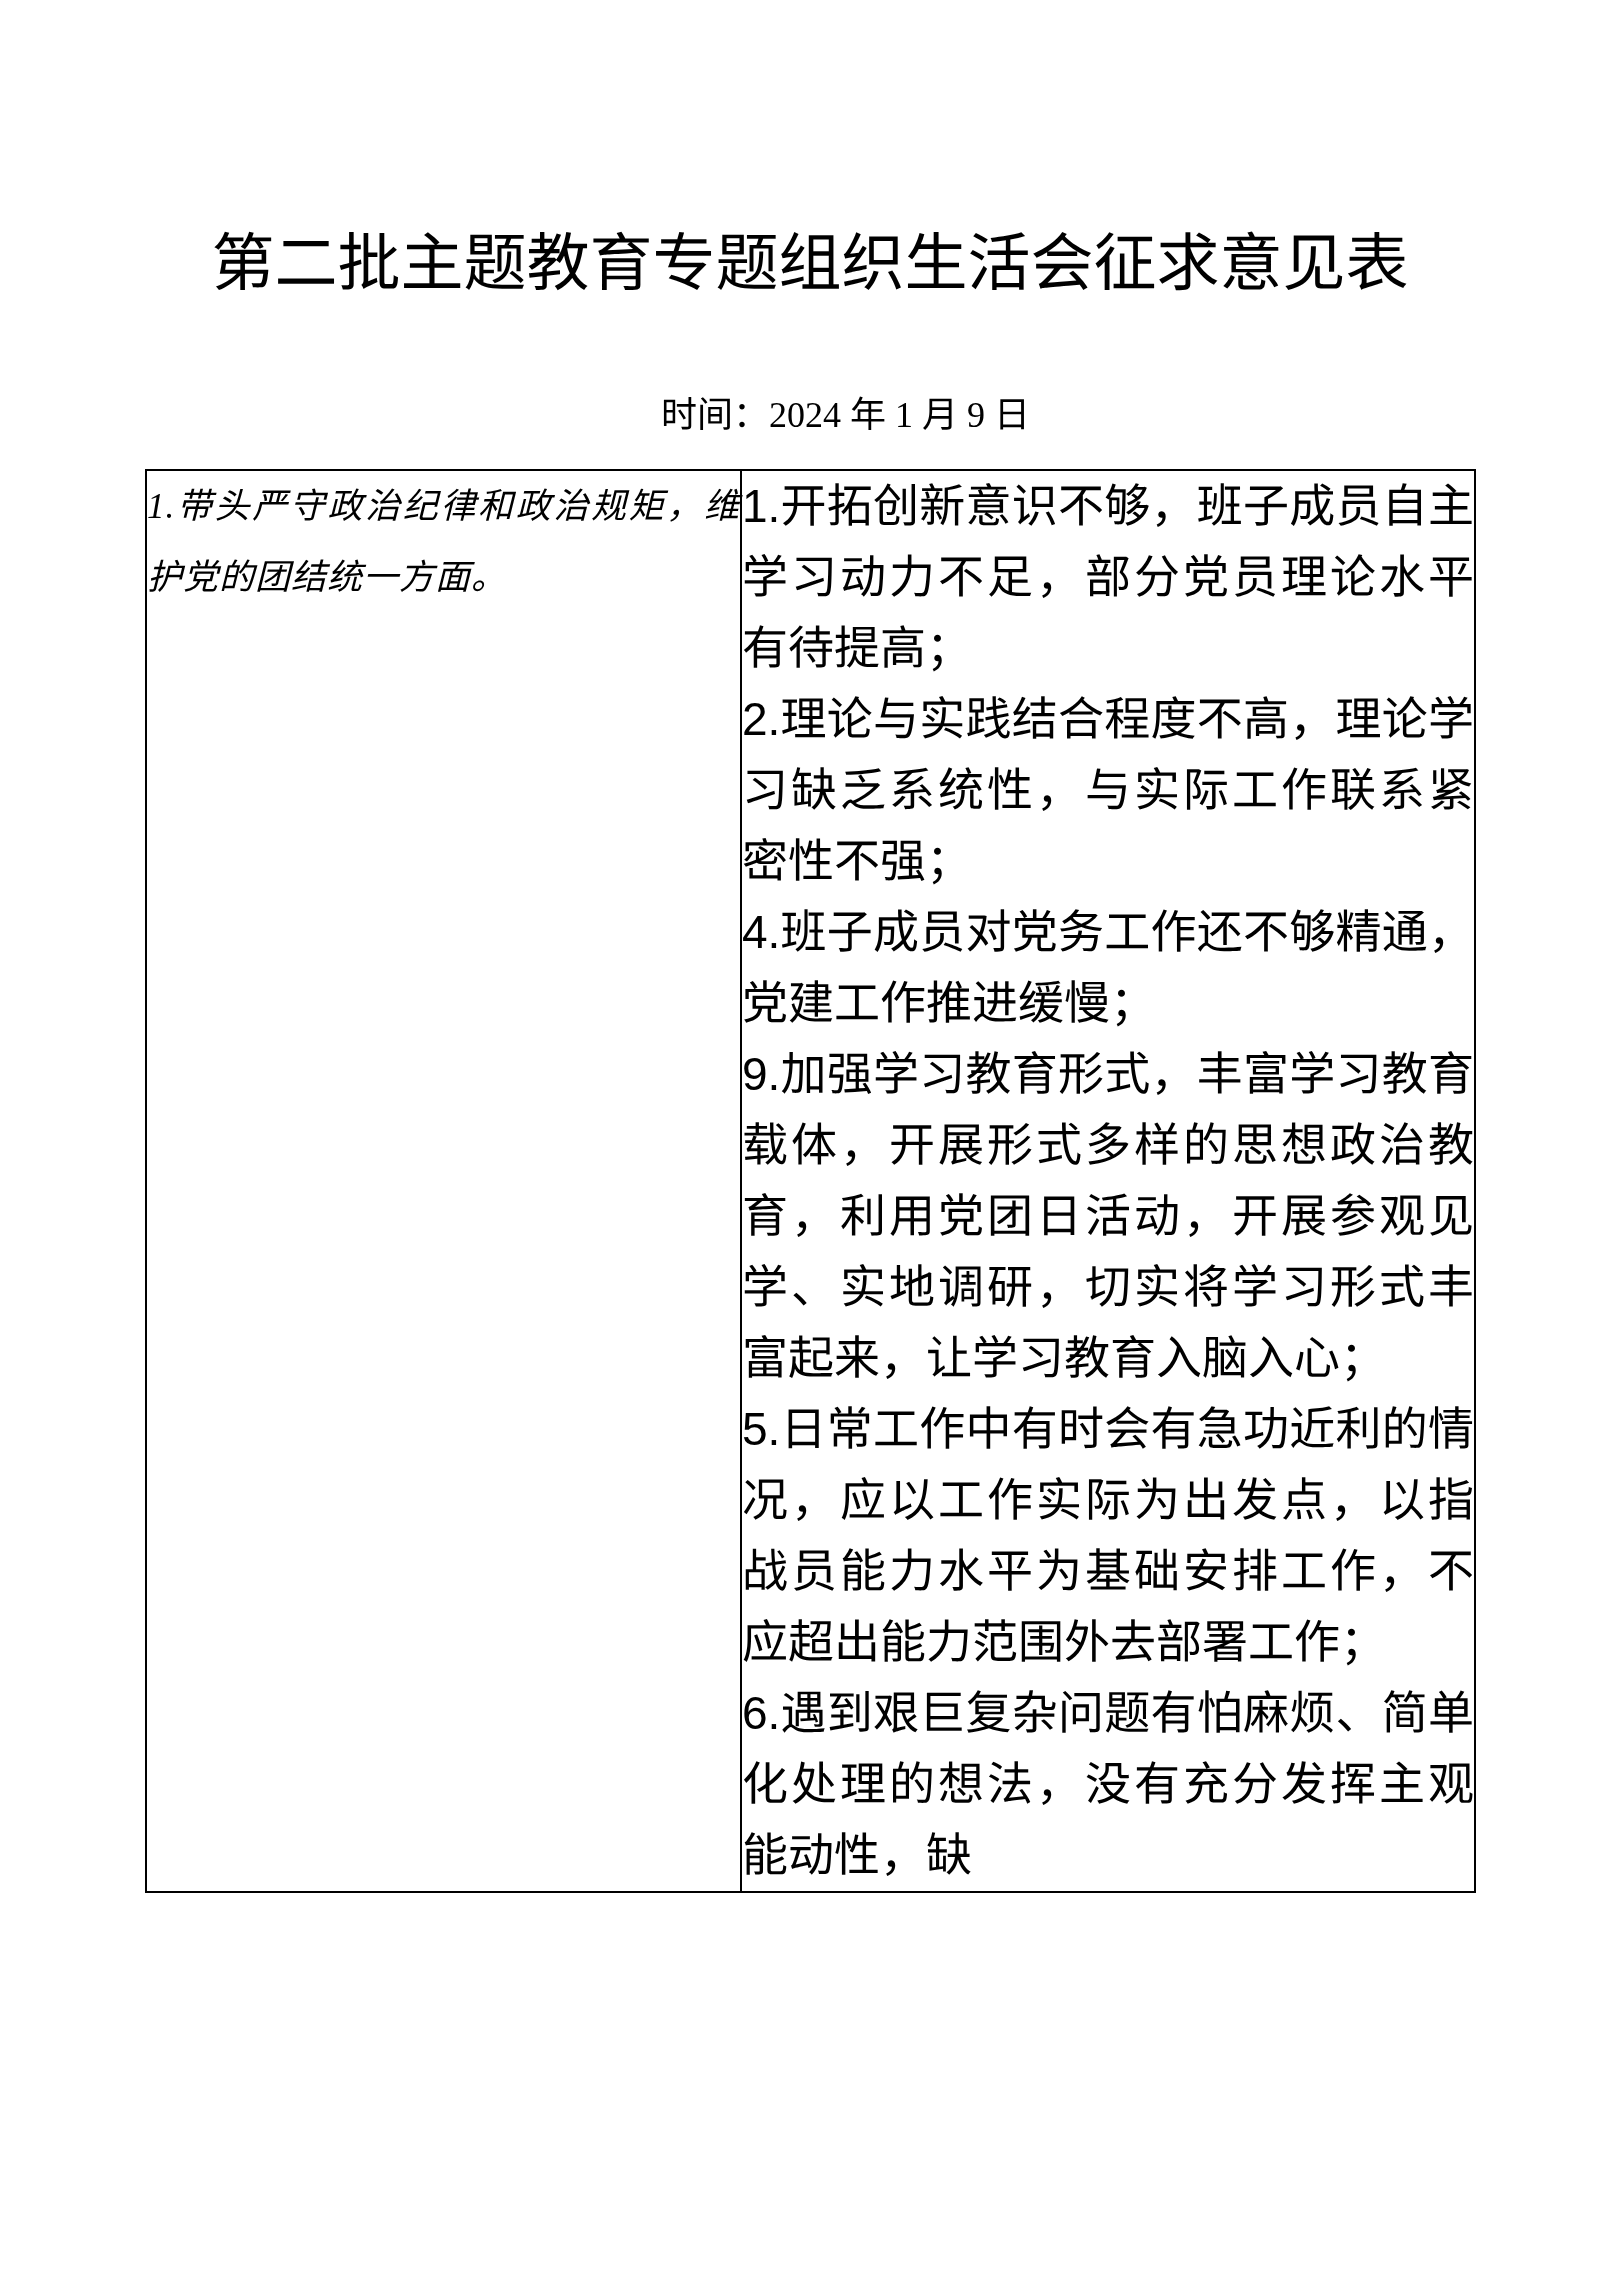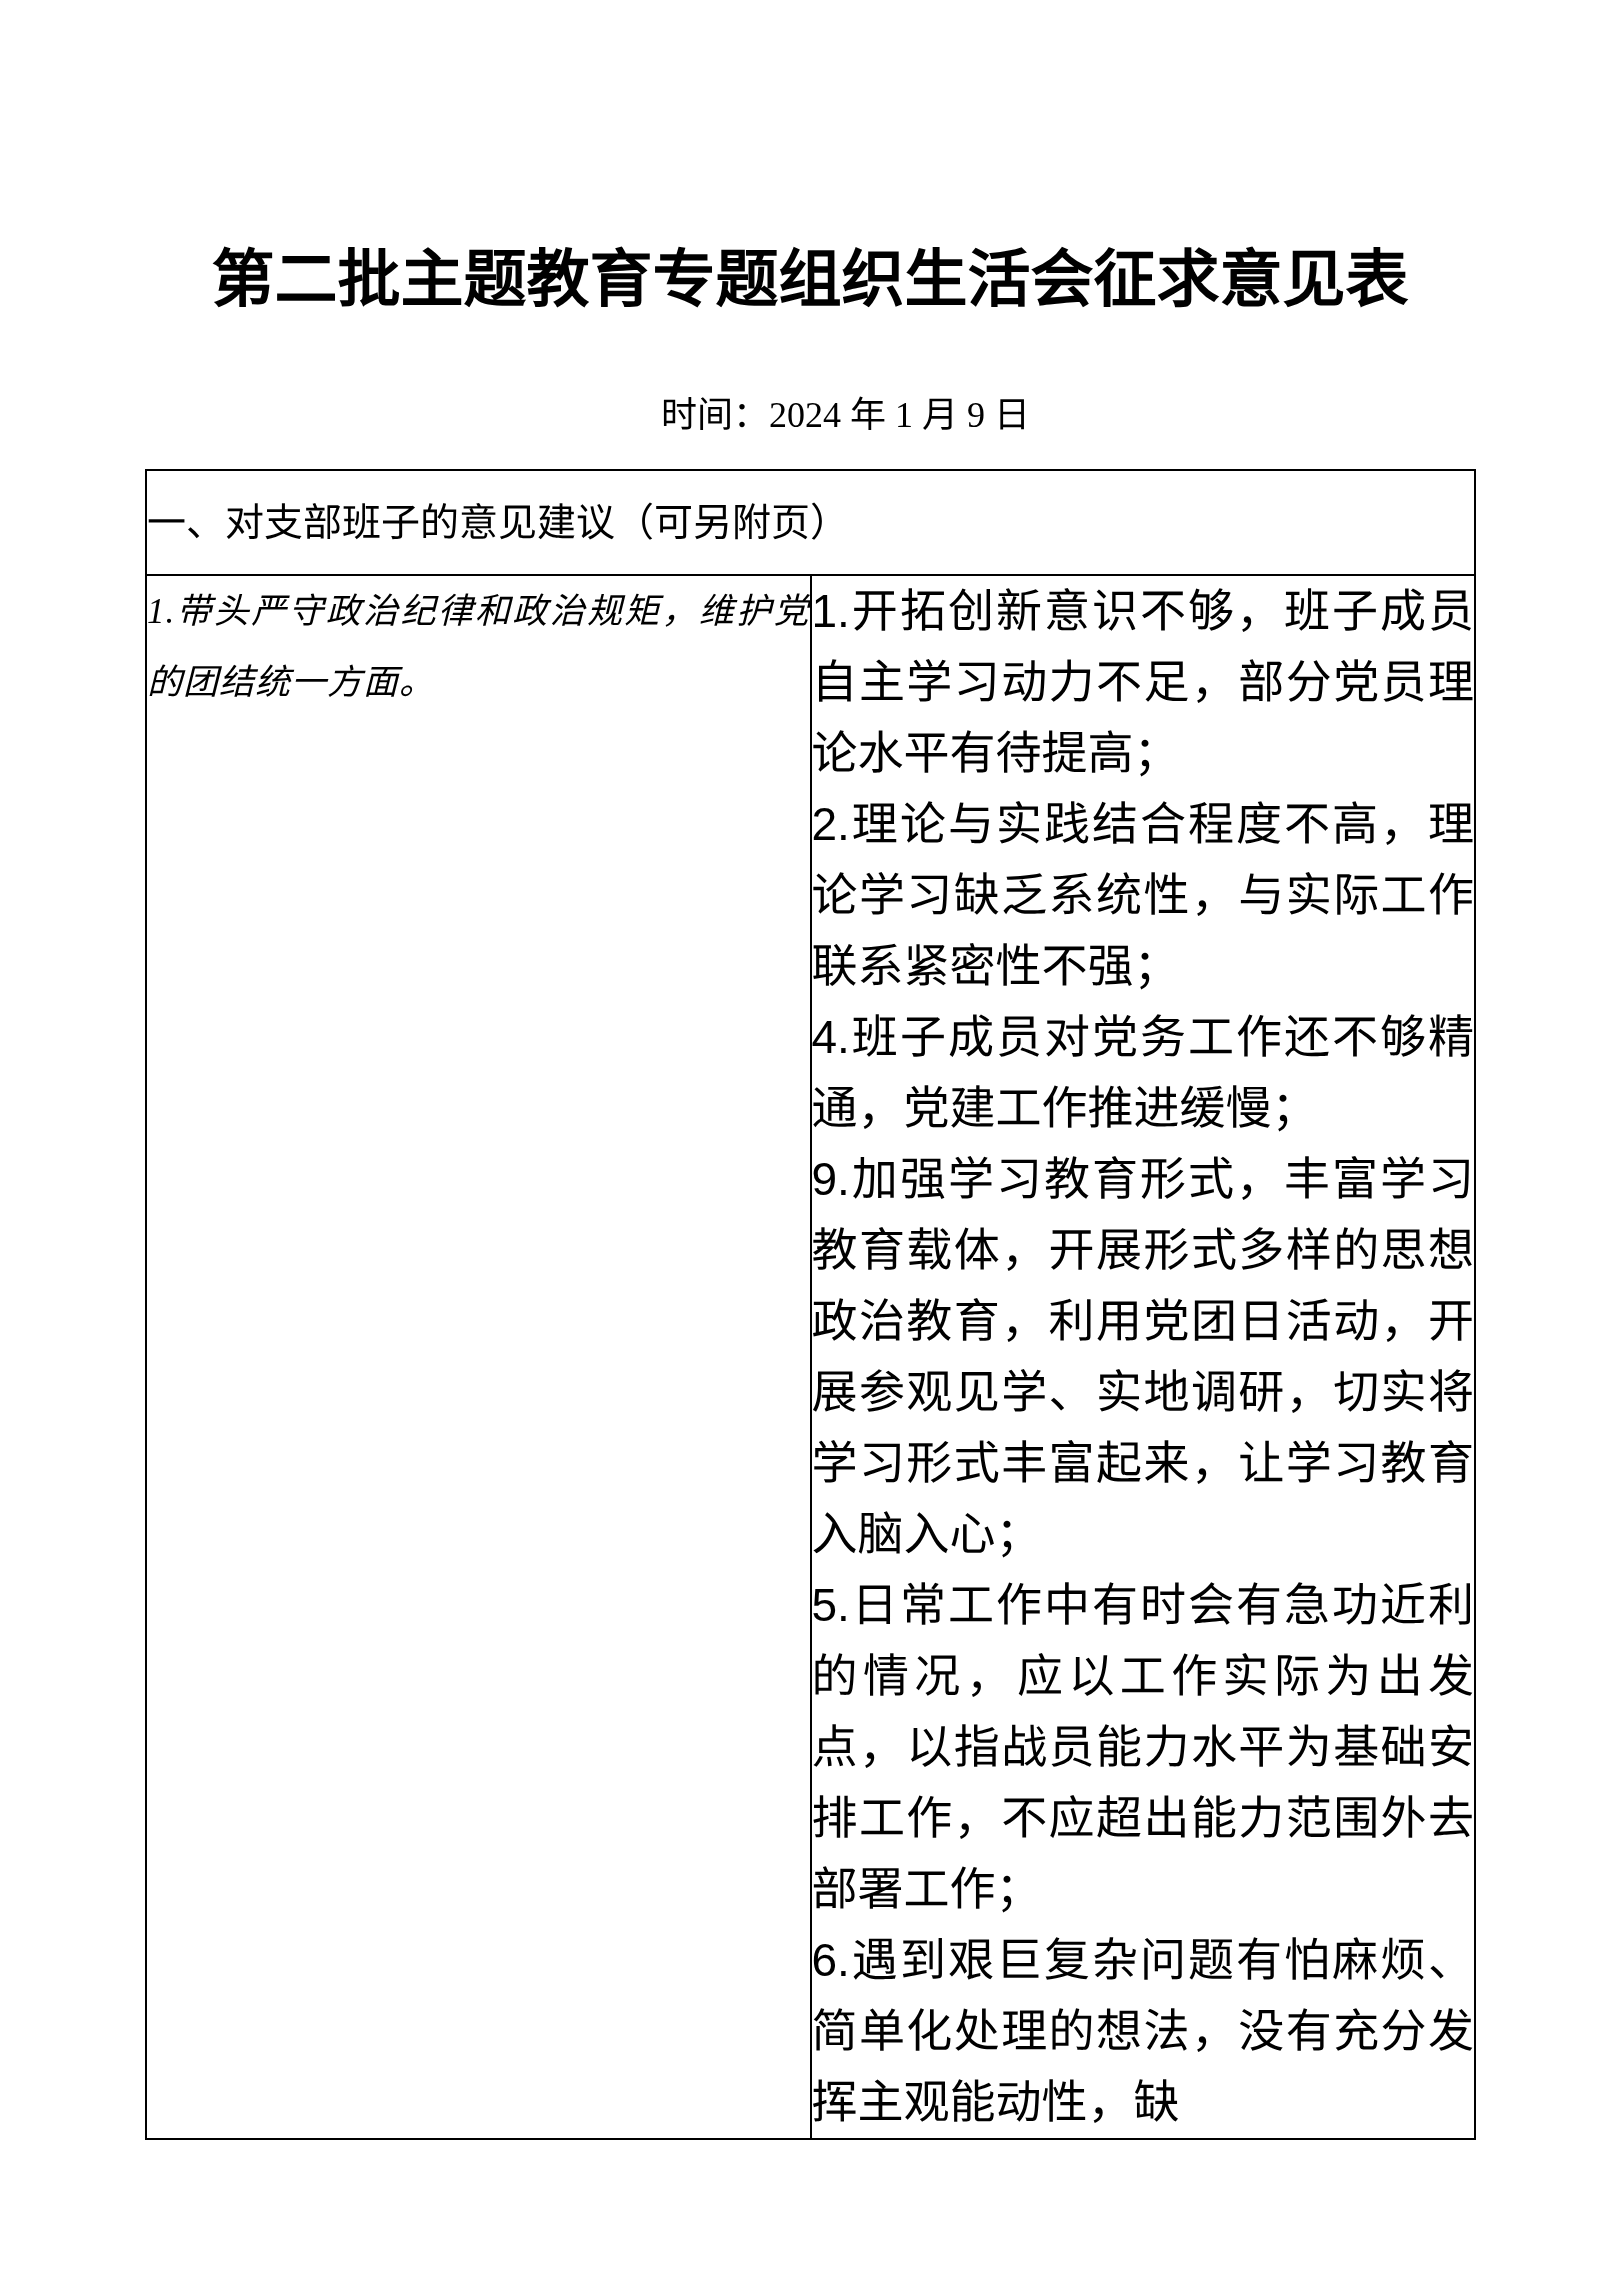--- a/index.html
+++ b/index.html
@@ -20,24 +20,24 @@
     position: absolute;
     inset: 0;
     background: #ffffff;
   }
 
   
   .doc-title {
     position: absolute;
     left: 0;
     right: 0;
-    top: 198px;
+    top: 182px;
     text-align: center;
     font-family: "Liberation Sans", "DejaVu Sans", sans-serif;
-    font-weight: 700;
+    font-weight: 400;
     font-size: 63px;
     line-height: 1.25;
     letter-spacing: 0px;
     white-space: nowrap;
   }
 
   
   .date-line {
     position: absolute;
     left: 0;
@@ -115,25 +115,20 @@
 
 <div class="page">
 
   <h1 class="doc-title">第二批主题教育专题组织生活会征求意见表</h1>
 
   <div class="date-line">时间：2024 年 1 月 9 日</div>
 
   <table class="opinion-table">
     <tbody>
       <tr>
-        <td class="section-heading-cell" colspan="2">
-          <div class="section-heading">一、对支部班子的意见建议（可另附页）</div>
-        </td>
-      </tr>
-      <tr>
         <td class="topic-cell">
           <div class="topic-text">1.带头严守政治纪律和政治规矩，维护党的团结统一方面。</div>
         </td>
         <td class="comments-cell">
           <div class="comments-list">
             <p class="comment-item">1.开拓创新意识不够，班子成员自主学习动力不足，部分党员理论水平有待提高；</p>
             <p class="comment-item">2.理论与实践结合程度不高，理论学习缺乏系统性，与实际工作联系紧密性不强；</p>
             <p class="comment-item">4.班子成员对党务工作还不够精通，党建工作推进缓慢；</p>
             <p class="comment-item">9.加强学习教育形式，丰富学习教育载体，开展形式多样的思想政治教育，利用党团日活动，开展参观见学、实地调研，切实将学习形式丰富起来，让学习教育入脑入心；</p>
             <p class="comment-item">5.日常工作中有时会有急功近利的情况，应以工作实际为出发点，以指战员能力水平为基础安排工作，不应超出能力范围外去部署工作；</p>

